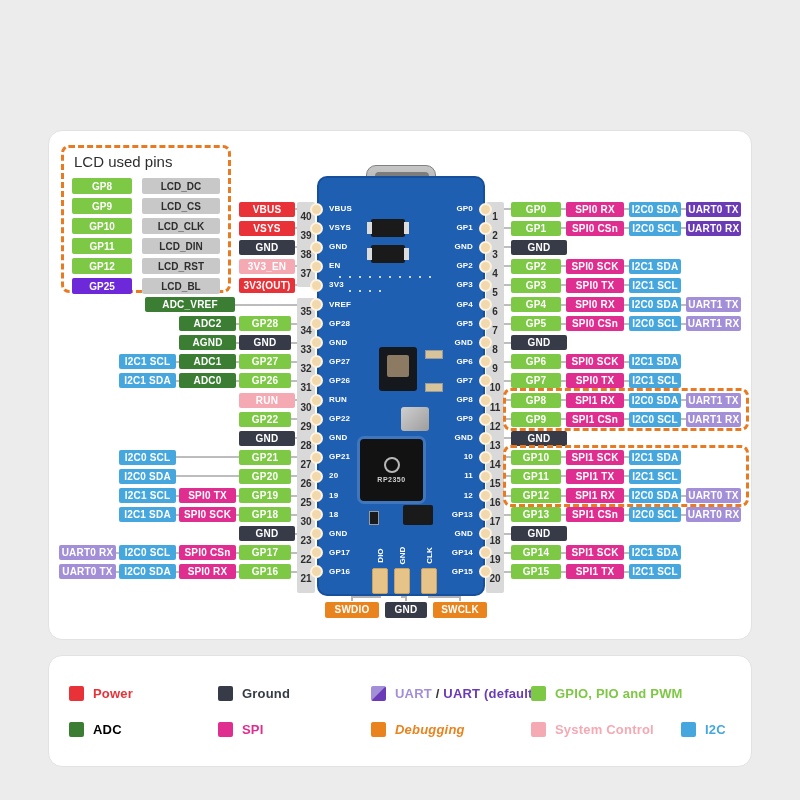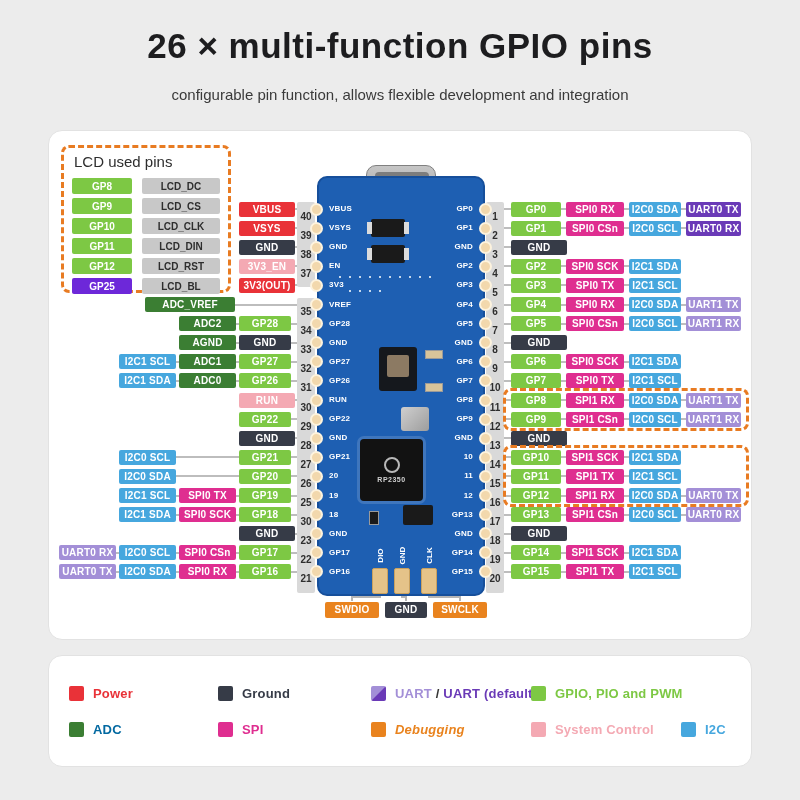--- a/index.html
+++ b/index.html
@@ -42,22 +42,20 @@
   #callouts { position:absolute; left:0; top:0; z-index:1; pointer-events:none; }
   
   .lg-item { position:absolute; display:flex; align-items:center; gap:9px; }
   .lg-swatch { width:15px; height:15px; border-radius:2px; flex:0 0 auto; }
   .lg-label { font-size:13px; font-weight:bold; letter-spacing:.2px; white-space:nowrap; }
 </style>
 </head>
 <body>
 
 <div id="stage">
-  <div class="hdr-title">26 × multi-function GPIO pins</div>
-  <div class="hdr-sub">configurable pin function, allows flexible development and integration</div>
 
   <div class="panel" id="pinout-panel">
     <div id="lcd-box">
       <div id="lcd-title">LCD used pins</div>
     <div class="lcd-gp" style="top: 30px; background: rgb(125, 200, 68);">GP8</div>
         <div class="lcd-fn" style="top: 30px;">LCD_DC</div>
         <div class="lcd-gp" style="top: 50px; background: rgb(125, 200, 68);">GP9</div>
         <div class="lcd-fn" style="top: 50px;">LCD_CS</div>
         <div class="lcd-gp" style="top: 70px; background: rgb(125, 200, 68);">GP10</div>
         <div class="lcd-fn" style="top: 70px;">LCD_CLK</div>
@@ -377,21 +375,21 @@
       <div class="lg-item" style="left: 322px; top: 30px;">
         <div class="lg-swatch" style="background: linear-gradient(135deg, rgb(163, 143, 215) 49%, rgb(106, 58, 183) 51%);"></div>
         <div class="lg-label"><span style="color: rgb(163, 143, 215);">UART</span><span style="color: rgb(51, 51, 51);"> / </span><span style="color: rgb(106, 58, 183);">UART (default)</span></div>
       </div>
       <div class="lg-item" style="left: 482px; top: 30px;">
         <div class="lg-swatch" style="background: rgb(125, 200, 68);"></div>
         <div class="lg-label" style="color: rgb(125, 200, 68);">GPIO, PIO and PWM</div>
       </div>
       <div class="lg-item" style="left: 20px; top: 66px;">
         <div class="lg-swatch" style="background: rgb(59, 126, 51);"></div>
-        <div class="lg-label" style="color: #0369a1;">ADC</div>
+        <div class="lg-label" style="color: #000000;">ADC</div>
       </div>
       <div class="lg-item" style="left: 169px; top: 66px;">
         <div class="lg-swatch" style="background: rgb(223, 46, 144);"></div>
         <div class="lg-label" style="color: rgb(223, 46, 144);">SPI</div>
       </div>
       <div class="lg-item" style="left: 322px; top: 66px; font-style: italic;">
         <div class="lg-swatch" style="background: rgb(233, 131, 30);"></div>
         <div class="lg-label" style="color: rgb(233, 131, 30);">Debugging</div>
       </div>
       <div class="lg-item" style="left: 482px; top: 66px;">

